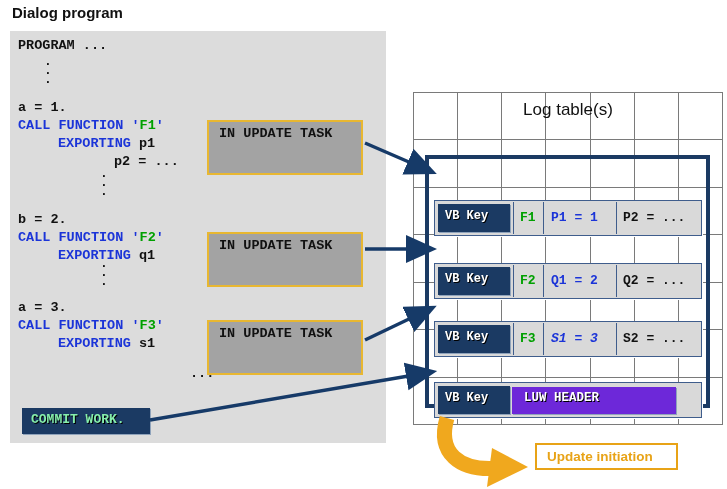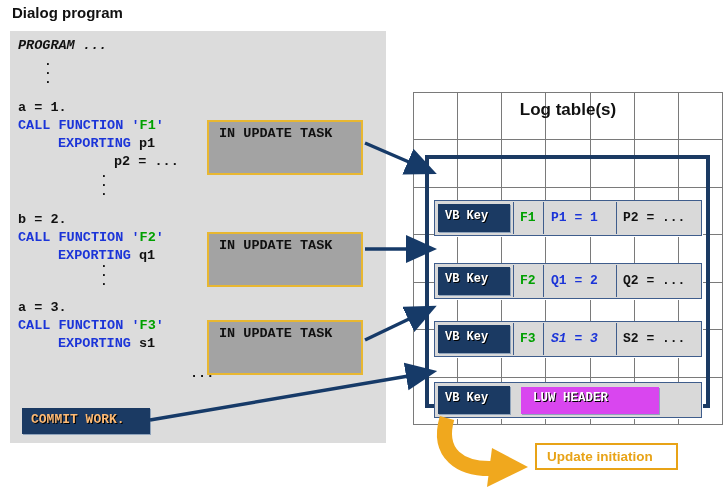--- a/index.html
+++ b/index.html
@@ -21,70 +21,70 @@
 
   
   .iut-box{position:absolute;background:#a3a3a3;border:2px solid #e8b731;box-sizing:border-box;}
   .iut-box span{position:absolute;left:10px;top:4px;font-family:"Liberation Mono","DejaVu Sans Mono",monospace;
                 font-size:13.5px;font-weight:bold;color:#111;white-space:pre;}
 
   
   #commit-work{position:absolute;left:22px;top:408px;width:128px;height:26px;background:#1b3a63;
                box-shadow:1px 1px 0 #8fa3bb;}
   #commit-work span{position:absolute;left:9px;top:4px;font-family:"Liberation Mono","DejaVu Sans Mono",monospace;
-                    font-size:13px;font-weight:bold;color:#fdba74;white-space:pre;
+                    font-size:13px;font-weight:bold;color:#86efac;white-space:pre;
                     text-shadow:1px 1px 0 #000;}
 
   
   #grid-wrap{position:absolute;left:413px;top:92px;width:310px;height:333px;background:#fff;}
   #grid-wrap .gl{position:absolute;background:#7a7a7a;}
   #grid-wrap .gl.v{width:1px;top:0;bottom:0;}
   #grid-wrap .gl.h{height:1px;left:0;right:0;}
 
   #log-title{position:absolute;left:413px;top:100px;width:310px;text-align:center;
-             font-size:17px;font-weight:bold;color:#111;}
+             font-size:17px;font-weight:normal;color:#111;}
 
   
   #log-frame{position:absolute;left:425px;top:155px;width:285px;height:253px;
              border:4px solid #1b3a63;box-sizing:border-box;background:transparent;}
 
   
   .log-row{position:absolute;height:36px;border:1px solid #3f5d8c;box-sizing:border-box;
            background:#d9d9d9;box-shadow:1px 1px 0 #ffffff;margin-top:30px;}
   .vb-key{position:absolute;left:3px;top:3px;width:72px;height:28px;background:#1b3a63;
           box-shadow:1px 1px 0 #8fa3bb;}
   .vb-key span{position:absolute;left:7px;top:5px;font-family:"Liberation Mono","DejaVu Sans Mono",monospace;
                font-size:12px;font-weight:bold;color:#fff;white-space:pre;text-shadow:1px 1px 0 #000;}
   .cell{position:absolute;top:1px;height:32px;border-left:1px solid #3f5d8c;box-sizing:border-box;
         font-family:"Liberation Mono","DejaVu Sans Mono",monospace;font-size:13px;font-weight:bold;
         white-space:pre;line-height:32px;padding-left:6px;}
   .c-fn{color:#00a000;}
   .c-blue{color:#1b34d8;padding-left:7px;}
   .c-dark{color:#111;}
-  .luw{position:absolute;left:86px;top:4px;width:138px;height:27px;background:#d946ef;
+  .luw{position:absolute;left:77px;top:4px;width:164px;height:27px;background:#6d28d9;
        box-shadow:1px 1px 0 #8fa3bb;}
   .luw span{position:absolute;left:12px;top:4px;font-family:"Liberation Mono","DejaVu Sans Mono",monospace;
             font-size:12.5px;font-weight:bold;color:#fff;white-space:pre;text-shadow:1px 1px 0 #000;}
 
   
   #update-init{position:absolute;left:535px;top:443px;width:143px;height:27px;background:#fff;
                border:2px solid #e8a317;box-sizing:border-box;}
   #update-init span{position:absolute;left:10px;top:4px;font-size:13.5px;font-weight:bold;color:#e8a317;}
 
   #arrows{position:absolute;left:0;top:0;width:727px;height:489px;pointer-events:none;}
 </style>
 </head>
 <body>
 
 <div id="dialog-title">Dialog program</div>
 
 <div id="code-panel"></div>
 
 <div id="code-lines">
-    <div class="code-line" style="left: 18px; top: 38px; font-style: italic;"><span class="blk">PROGRAM ...</span></div>
+    <div class="code-line" style="left: 18px; top: 38px;"><span class="blk">PROGRAM ...</span></div>
     <div class="code-line" style="left: 18px; top: 100px;"><span class="blk">a = 1.</span></div>
     <div class="code-line" style="left: 18px; top: 118px;"><span class="kw">CALL FUNCTION </span><span class="kw">'</span><span class="fn">F1</span><span class="kw">'</span></div>
     <div class="code-line" style="left: 58px; top: 136px;"><span class="kw">EXPORTING </span><span class="blk">p1</span></div>
     <div class="code-line" style="left: 114px; top: 154px;"><span class="blk">p2 = ...</span></div>
     <div class="code-line" style="left: 18px; top: 212px;"><span class="blk">b = 2.</span></div>
     <div class="code-line" style="left: 18px; top: 230px;"><span class="kw">CALL FUNCTION </span><span class="kw">'</span><span class="fn">F2</span><span class="kw">'</span></div>
     <div class="code-line" style="left: 58px; top: 248px;"><span class="kw">EXPORTING </span><span class="blk">q1</span></div>
     <div class="code-line" style="left: 18px; top: 300px;"><span class="blk">a = 3.</span></div>
     <div class="code-line" style="left: 18px; top: 318px;"><span class="kw">CALL FUNCTION </span><span class="kw">'</span><span class="fn">F3</span><span class="kw">'</span></div>
     <div class="code-line" style="left: 58px; top: 336px;"><span class="kw">EXPORTING </span><span class="blk">s1</span></div>

